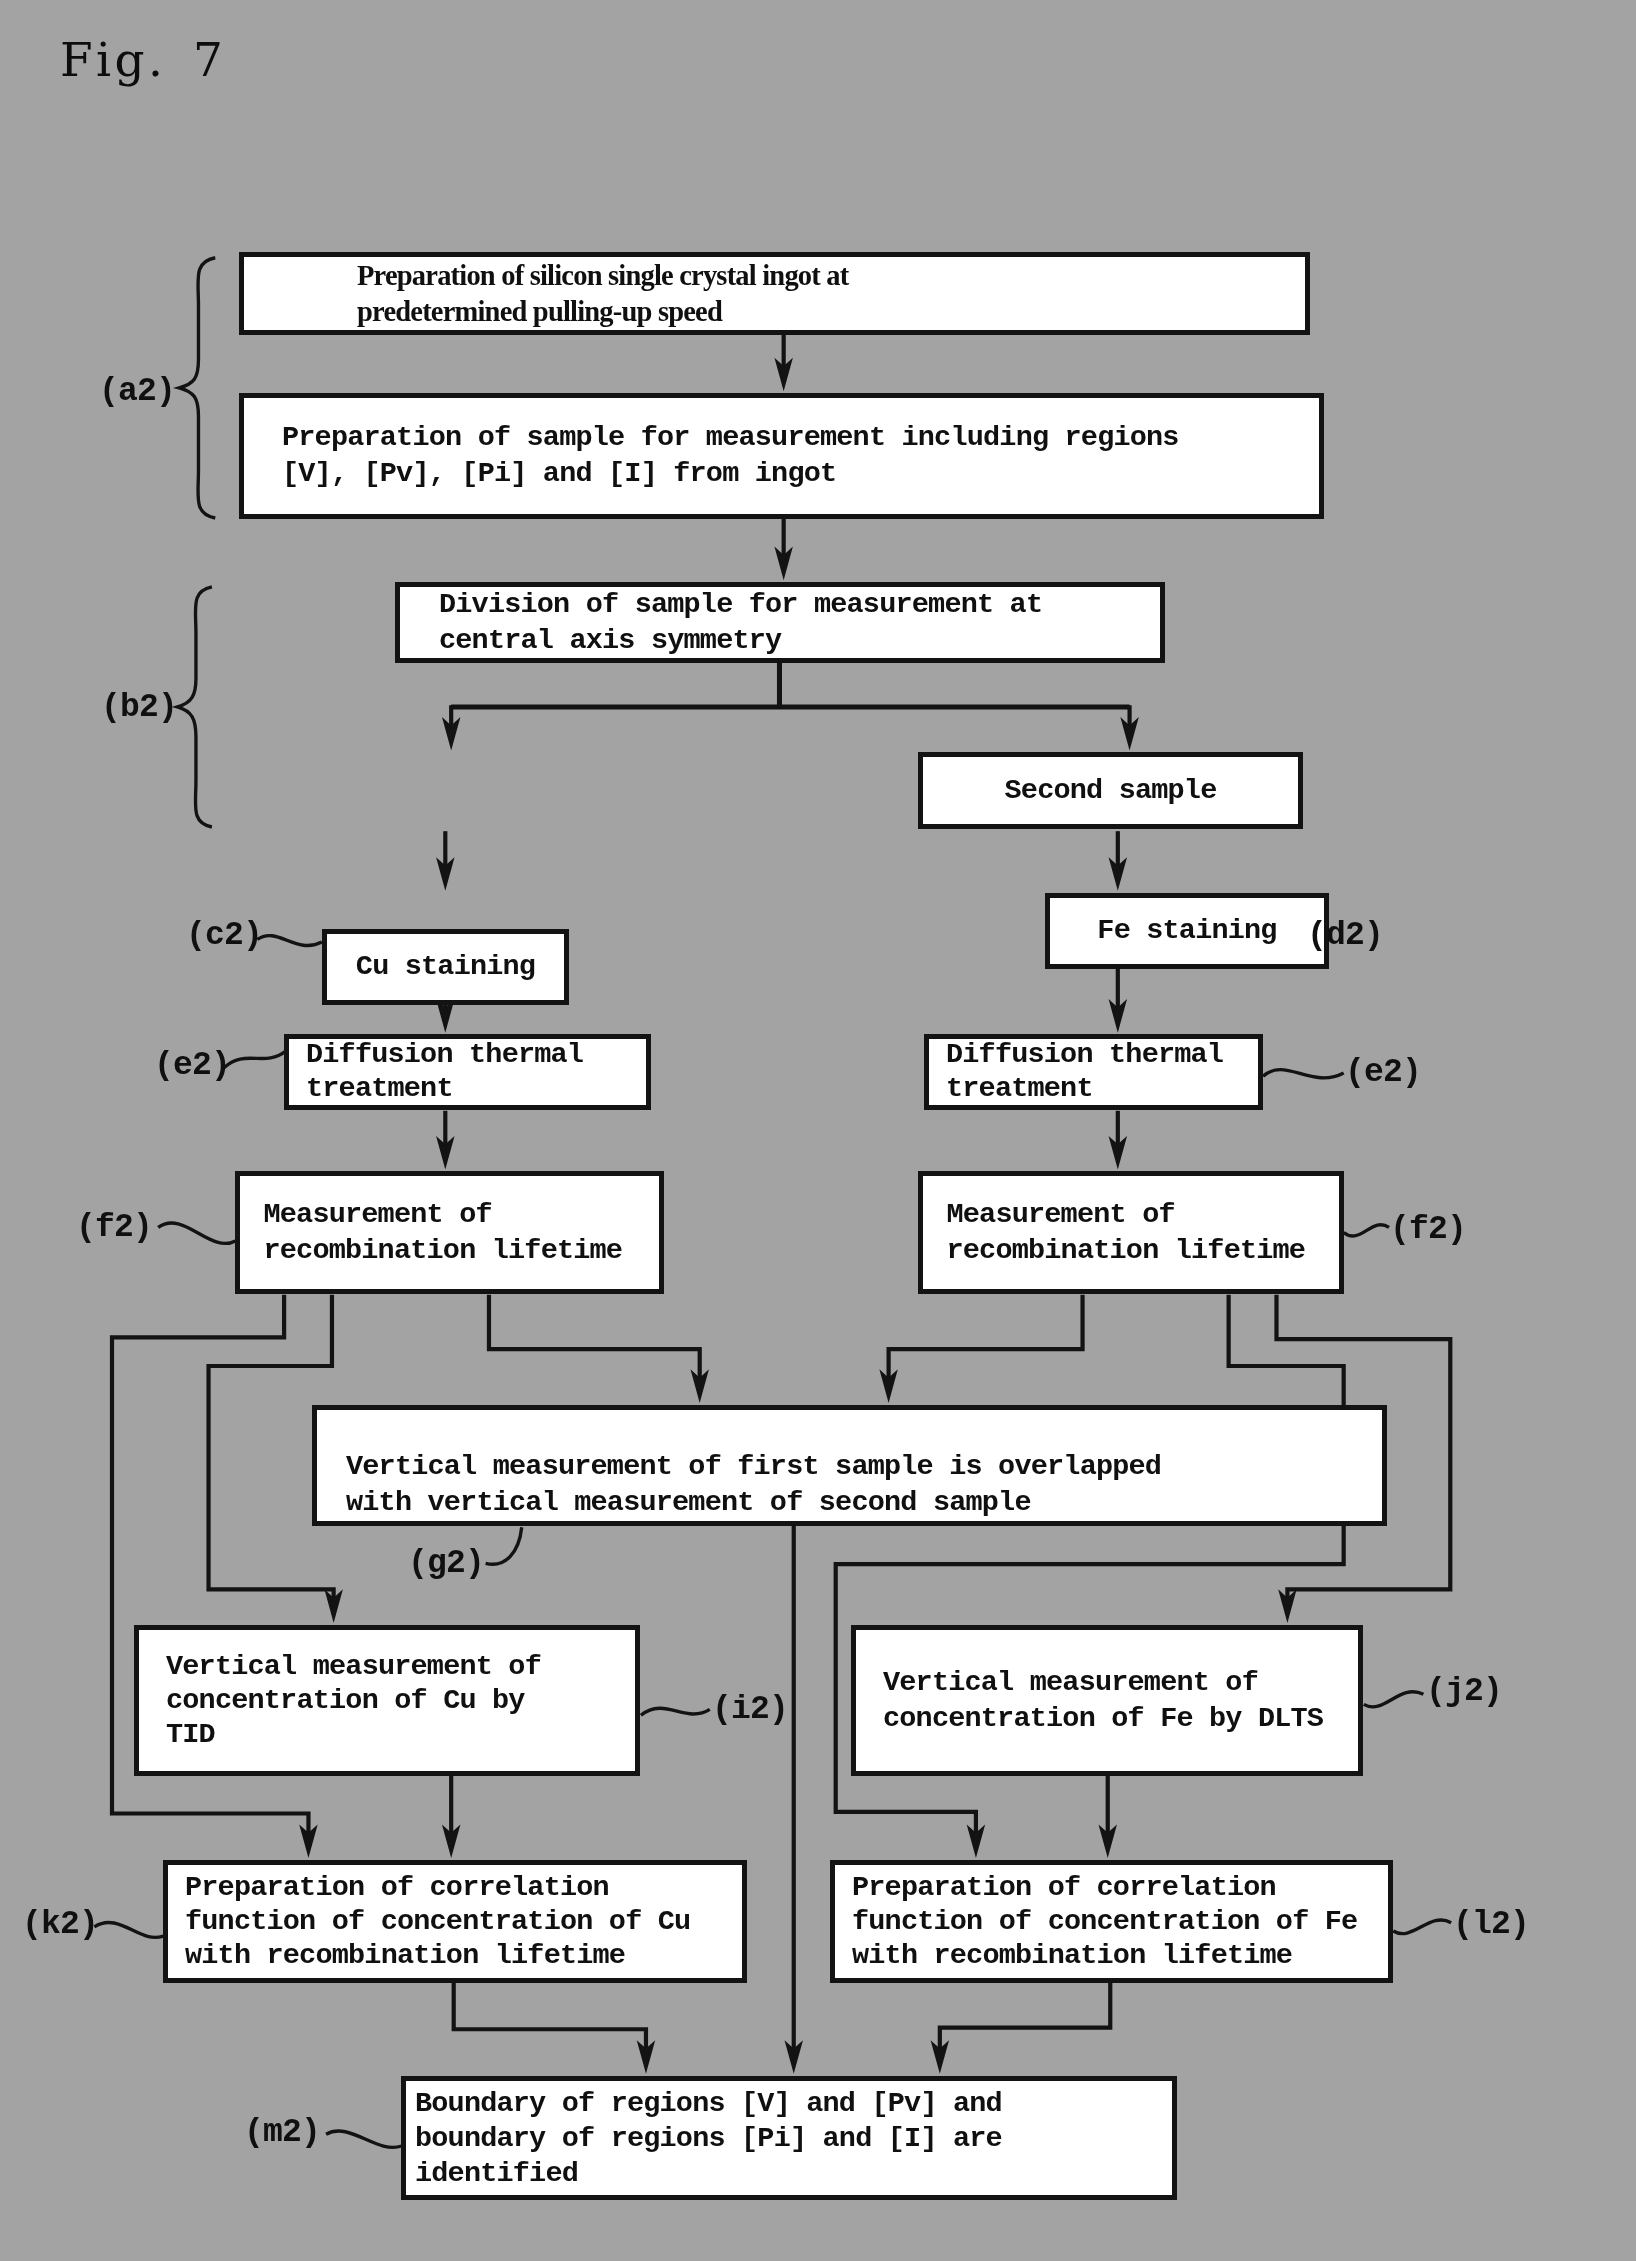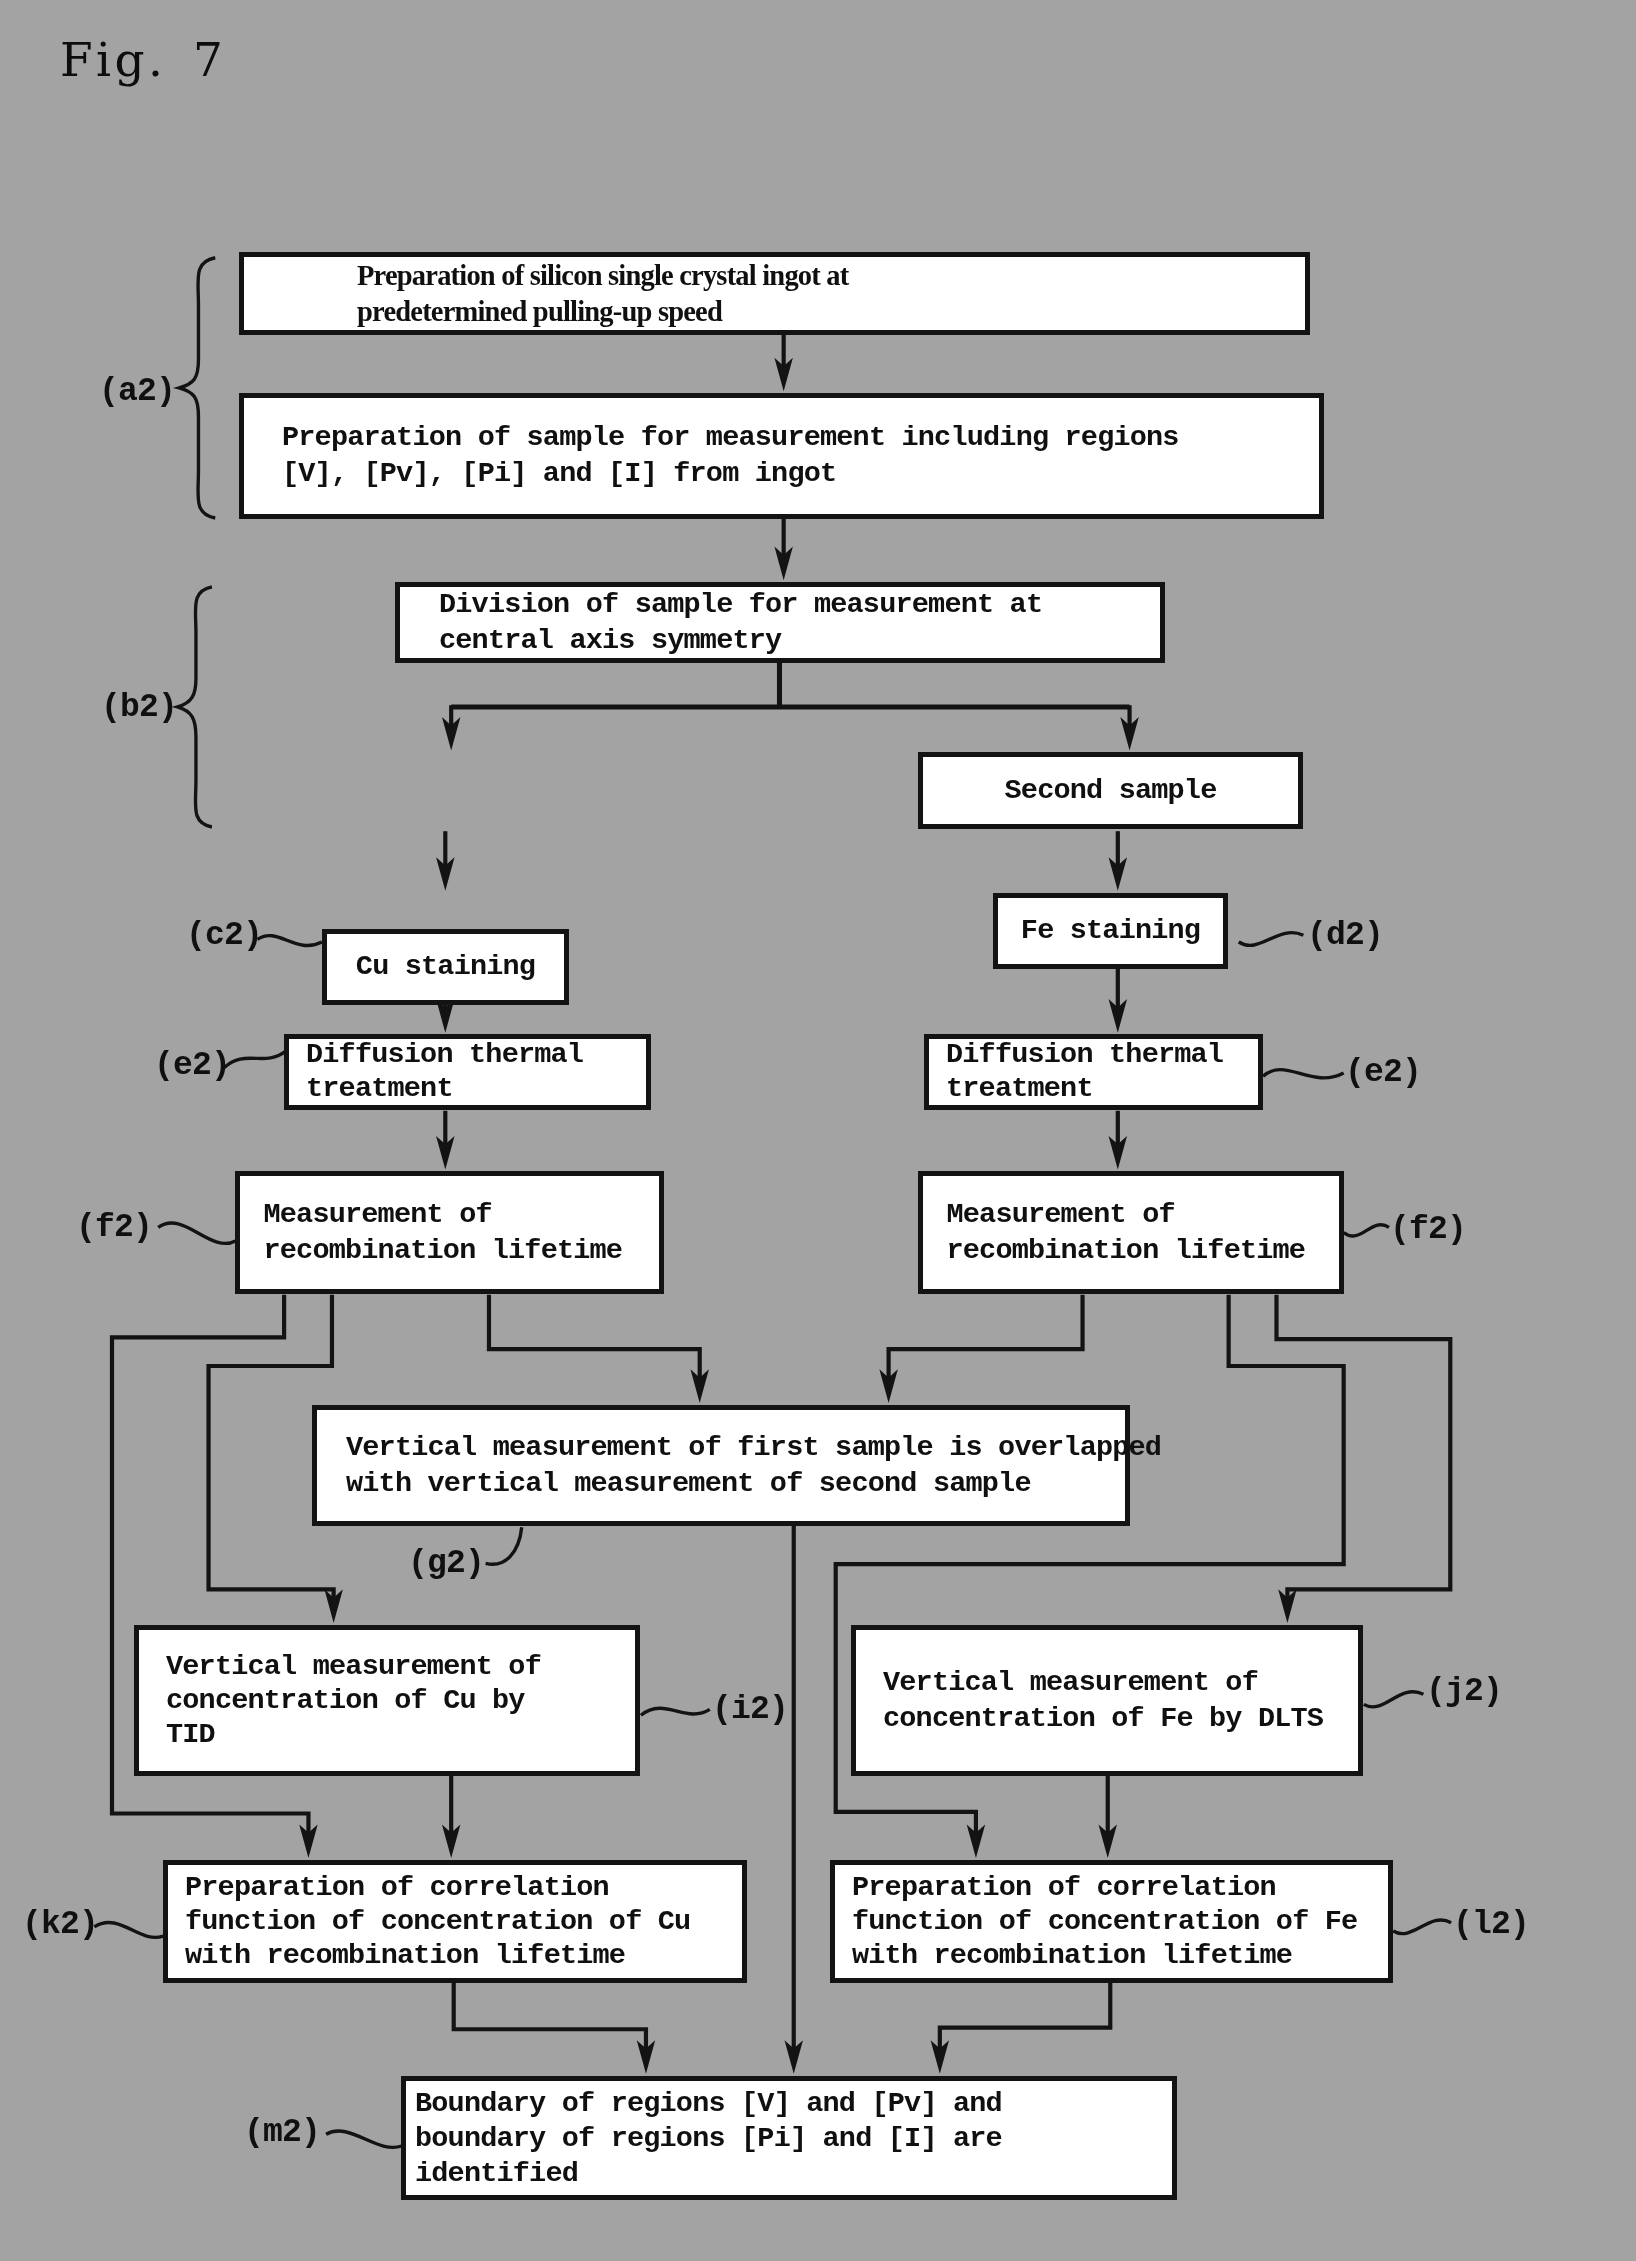--- a/index.html
+++ b/index.html
@@ -178,21 +178,21 @@
 
 
   <div class="box center" style="left:918px;top:752px;width:385px;height:77px;">
     <div>Second sample</div>
   </div>
 
   <div class="box center" style="left:322px;top:893px;width:247px;height:76px;margin-top:36px;">
     <div>Cu staining</div>
   </div>
 
-  <div class="box center" style="left:993px;top:893px;width:235px;height:76px;">
+  <div class="box center" style="left:1045px;top:893px;width:284px;height:76px;">
     <div>Fe staining</div>
   </div>
 
   <div class="box" style="left:284px;top:1034px;width:367px;height:76px;padding-left:17px;line-height:34px;">
     <div>Diffusion thermal</div>
     <div>treatment</div>
   </div>
 
   <div class="box" style="left:924px;top:1034px;width:339px;height:76px;padding-left:17px;line-height:34px;">
     <div>Diffusion thermal</div>
@@ -202,21 +202,21 @@
   <div class="box" style="left:235px;top:1171px;width:429px;height:123px;padding-left:23.5px;">
     <div>Measurement of</div>
     <div>recombination lifetime</div>
   </div>
 
   <div class="box" style="left:918px;top:1171px;width:426px;height:123px;padding-left:23.5px;">
     <div>Measurement of</div>
     <div>recombination lifetime</div>
   </div>
 
-  <div class="box" style="left:312px;top:1405px;width:818px;height:121px;padding-left:29px;">
+  <div class="box" style="left:312px;top:1405px;width:1075px;height:121px;padding-left:29px;justify-content:flex-end;">
     <div>Vertical measurement of first sample is overlapped</div>
     <div>with vertical measurement of second sample</div>
   </div>
 
   <div class="box" style="left:134px;top:1625px;width:506px;height:151px;padding-left:27px;line-height:34px;">
     <div>Vertical measurement of</div>
     <div>concentration of Cu by</div>
     <div>TID</div>
   </div>
 

